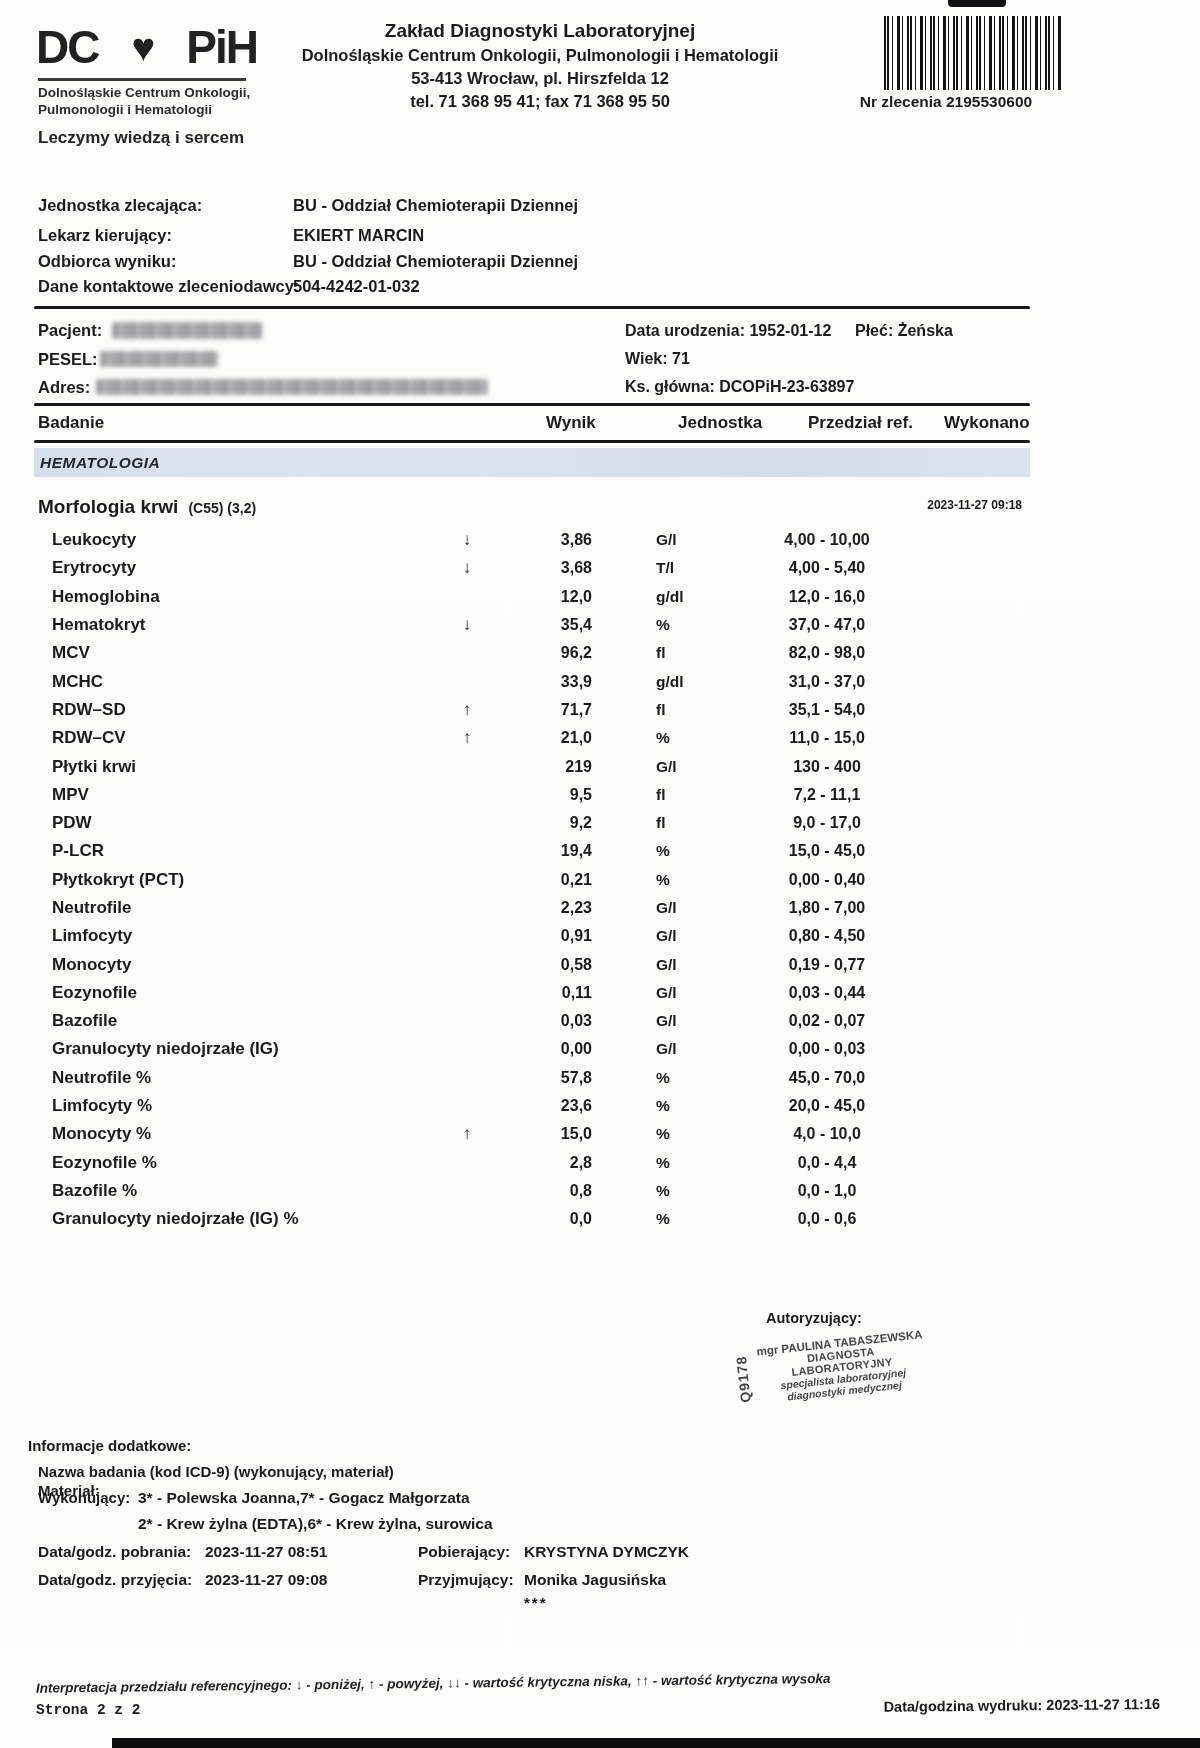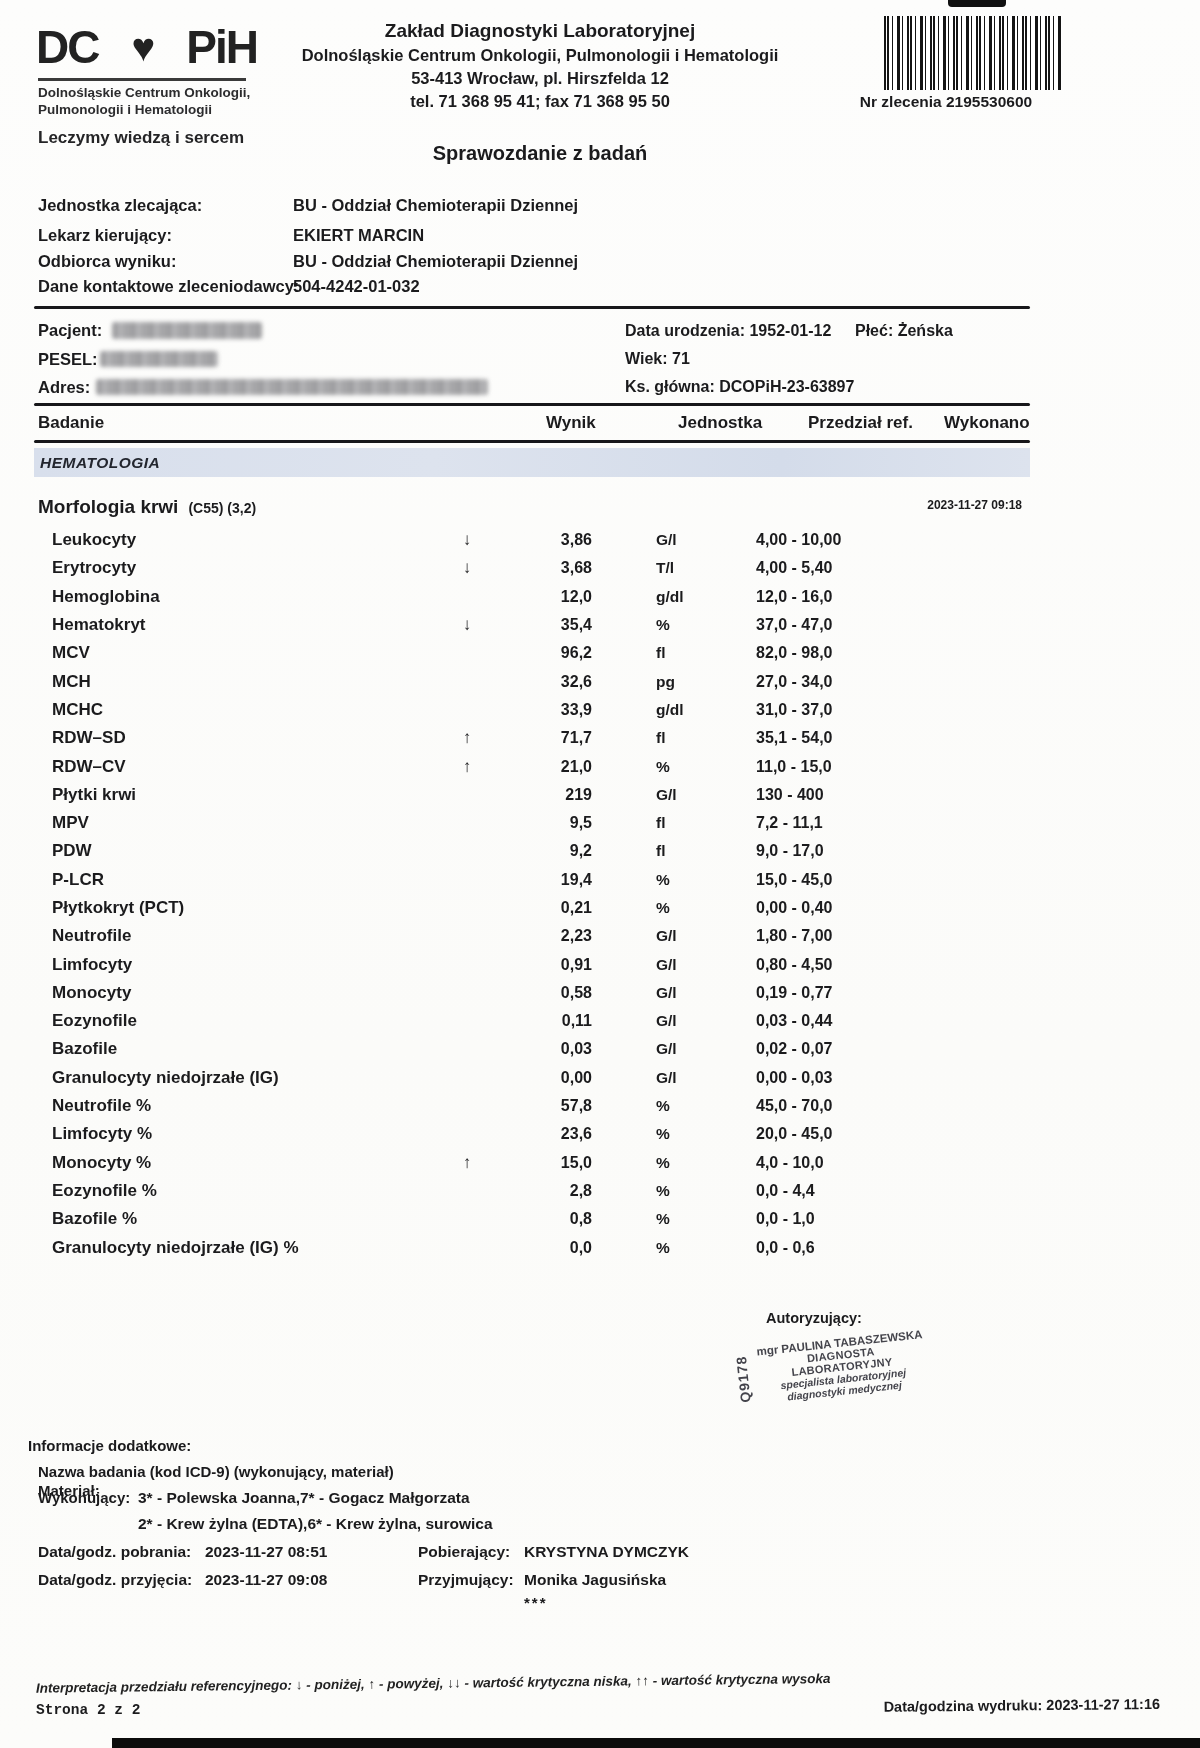--- a/index.html
+++ b/index.html
@@ -38,21 +38,21 @@
   .panel-line{left:38px;top:496px;display:flex;align-items:baseline;gap:10px;}
   .panel-name{font-weight:700;font-size:19px;}
   .panel-code{font-weight:700;font-size:14px;}
   .performed{left:822px;top:498px;width:200px;text-align:right;font-weight:700;font-size:12px;}
   .rows{left:0;top:526px;width:1200px;display:flex;flex-direction:column;}
   .row{height:28.3px;display:flex;align-items:center;padding-left:52px;}
   .c-name{width:390px;font-weight:600;font-size:17px;}
   .c-flag{width:50px;text-align:center;font-weight:700;font-size:17px;}
   .c-result{width:100px;text-align:right;font-weight:700;font-size:16px;}
   .c-unit{width:100px;margin-left:64px;font-weight:600;font-size:15.5px;}
-  .c-range{width:142px;text-align:left;font-weight:600;font-size:16px;}
+  .c-range{width:142px;text-align:center;font-weight:600;font-size:16px;}
   .comment{left:38px;top:1284px;width:1120px;font-weight:600;font-size:16.5px;}
   .auth{left:766px;top:1310px;font-weight:700;font-size:14.5px;}
   
   .stamp{left:736px;top:1336px;width:188px;height:82px;transform:rotate(-6deg);color:#2b2b34;opacity:.88;}
   .stamp-code{position:absolute;left:-16px;top:26px;transform:rotate(-90deg);font-weight:700;font-size:14px;letter-spacing:1px;}
   .stamp-lines{position:absolute;left:22px;top:2px;width:170px;text-align:center;}
   .stamp-l1{font-weight:700;font-size:11.5px;}
   .stamp-l2{font-weight:700;font-size:11px;letter-spacing:.3px;}
   .stamp-l3,.stamp-l4{font-weight:600;font-size:10.5px;font-style:italic;}
   
@@ -86,21 +86,20 @@
     <div class="lab-name">Zakład Diagnostyki Laboratoryjnej</div>
     <div class="lab-line">Dolnośląskie Centrum Onkologii, Pulmonologii i Hematologii</div>
     <div class="lab-line">53-413 Wrocław, pl. Hirszfelda 12</div>
     <div class="lab-line">tel. 71 368 95 41; fax 71 368 95 50</div>
   </div>
 
   <div class="abs smudge-top"></div>
   <div class="abs barcode"></div>
   <div class="abs barcode-label">Nr zlecenia 2195530600</div>
 
-  <div class="abs report-title">Sprawozdanie z badań</div>
 
   <div class="abs ord-label" style="top:196px;">Jednostka zlecająca:</div>
   <div class="abs ord-value" style="top:196px;">BU - Oddział Chemioterapii Dziennej</div>
   <div class="abs ord-label" style="top:226px;">Lekarz kierujący:</div>
   <div class="abs ord-value" style="top:226px;">EKIERT MARCIN</div>
   <div class="abs ord-label" style="top:252px;">Odbiorca wyniku:</div>
   <div class="abs ord-value" style="top:252px;">BU - Oddział Chemioterapii Dziennej</div>
   <div class="abs ord-label" style="top:277px;">Dane kontaktowe zleceniodawcy:</div>
   <div class="abs ord-value" style="top:277px;">504-4242-01-032</div>
 
@@ -172,27 +171,20 @@
     </div>
 
     <div class="row">
       <span class="c-name">MCV</span>
       <span class="c-flag"></span>
       <span class="c-result">96,2</span>
       <span class="c-unit">fl</span>
       <span class="c-range">82,0 - 98,0</span>
     </div>
 
-    <div class="row">
-      <span class="c-name">MCH</span>
-      <span class="c-flag"></span>
-      <span class="c-result">32,6</span>
-      <span class="c-unit">pg</span>
-      <span class="c-range">27,0 - 34,0</span>
-    </div>
 
     <div class="row">
       <span class="c-name">MCHC</span>
       <span class="c-flag"></span>
       <span class="c-result">33,9</span>
       <span class="c-unit">g/dl</span>
       <span class="c-range">31,0 - 37,0</span>
     </div>
 
     <div class="row">

